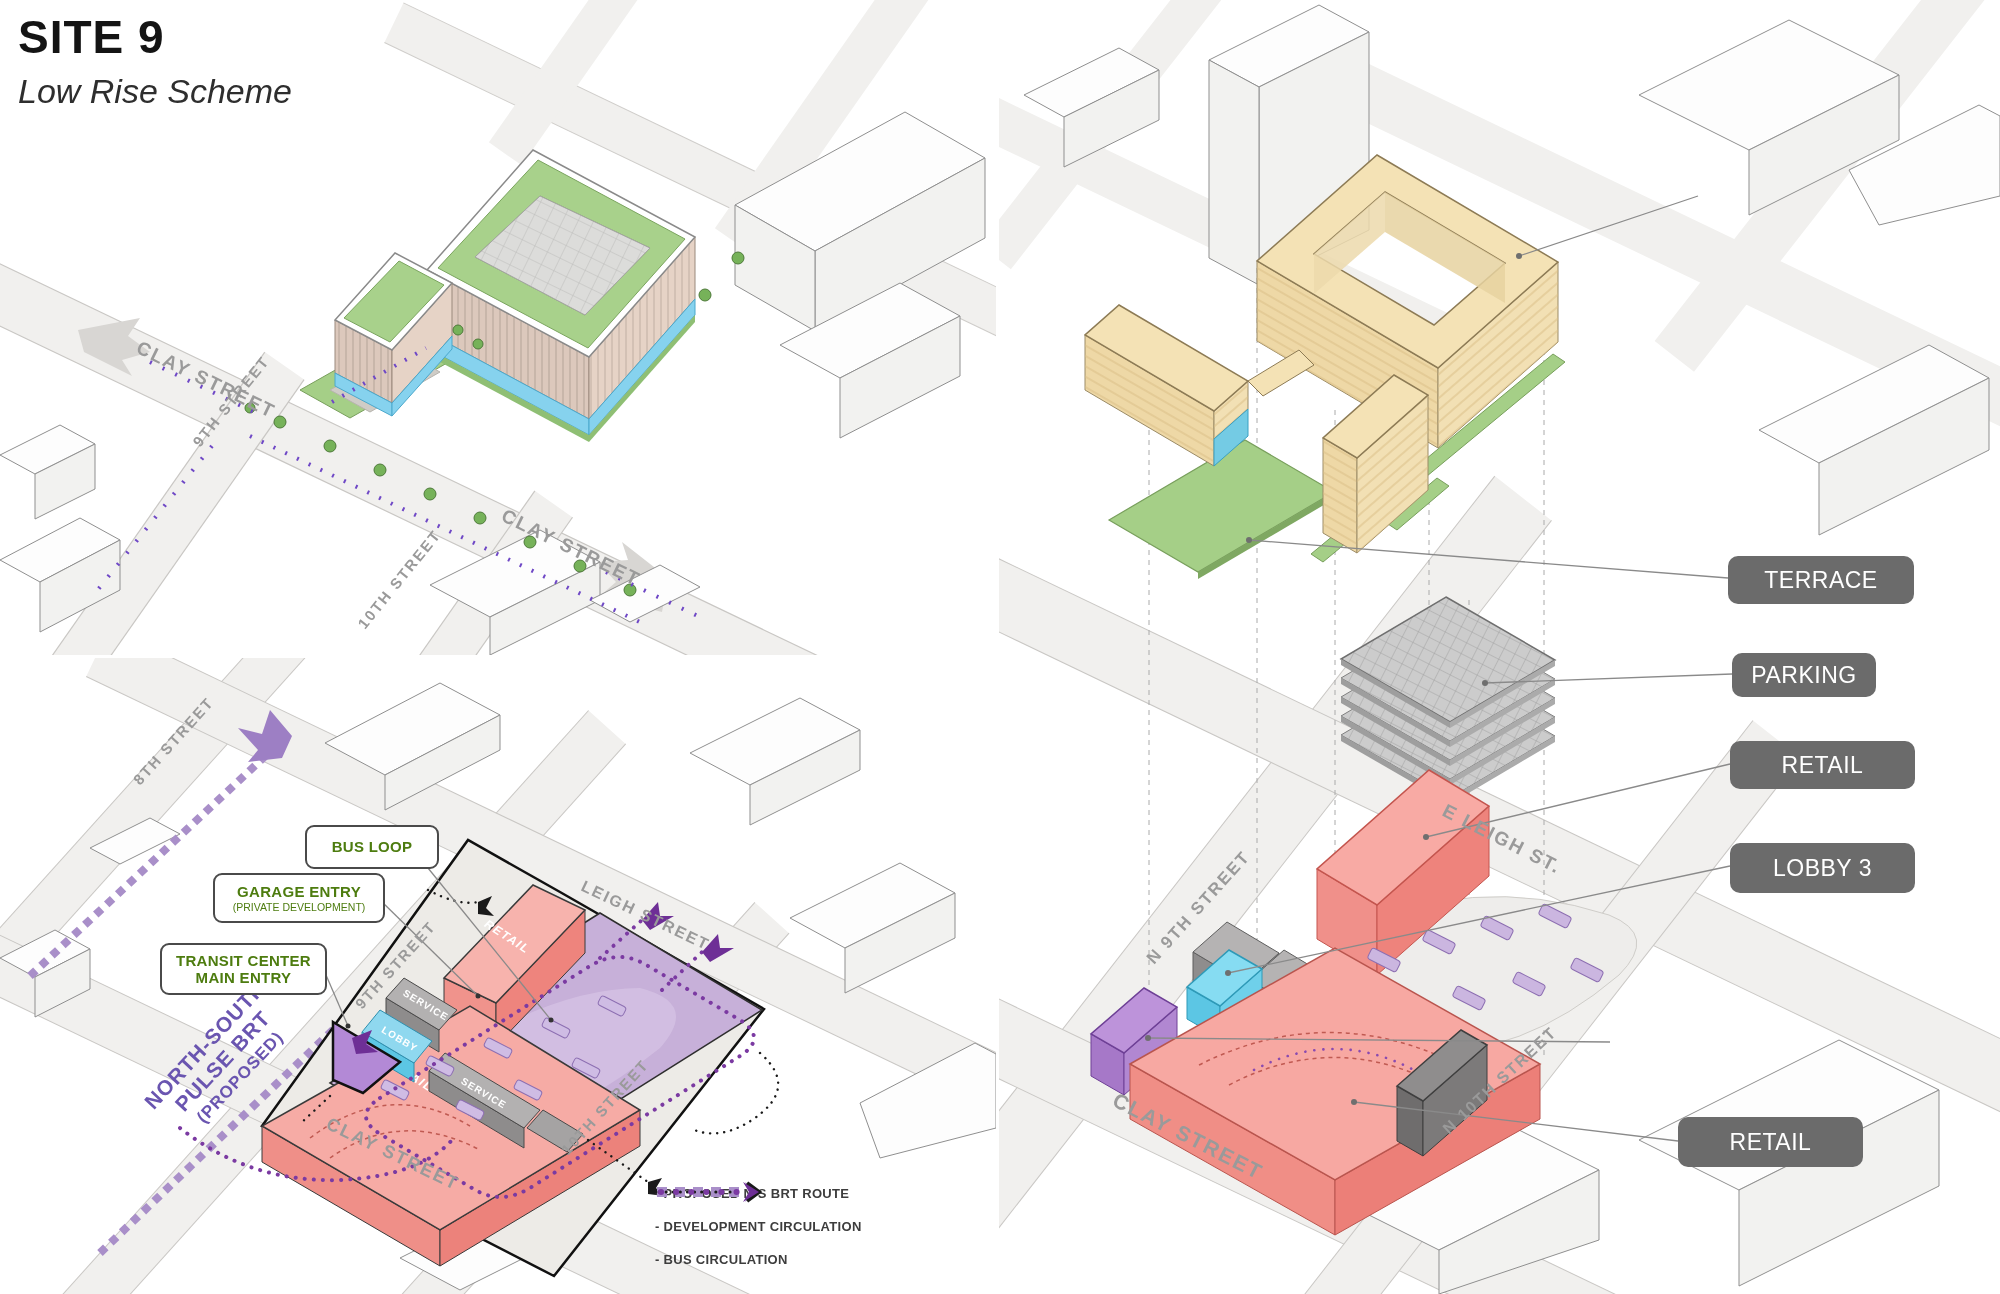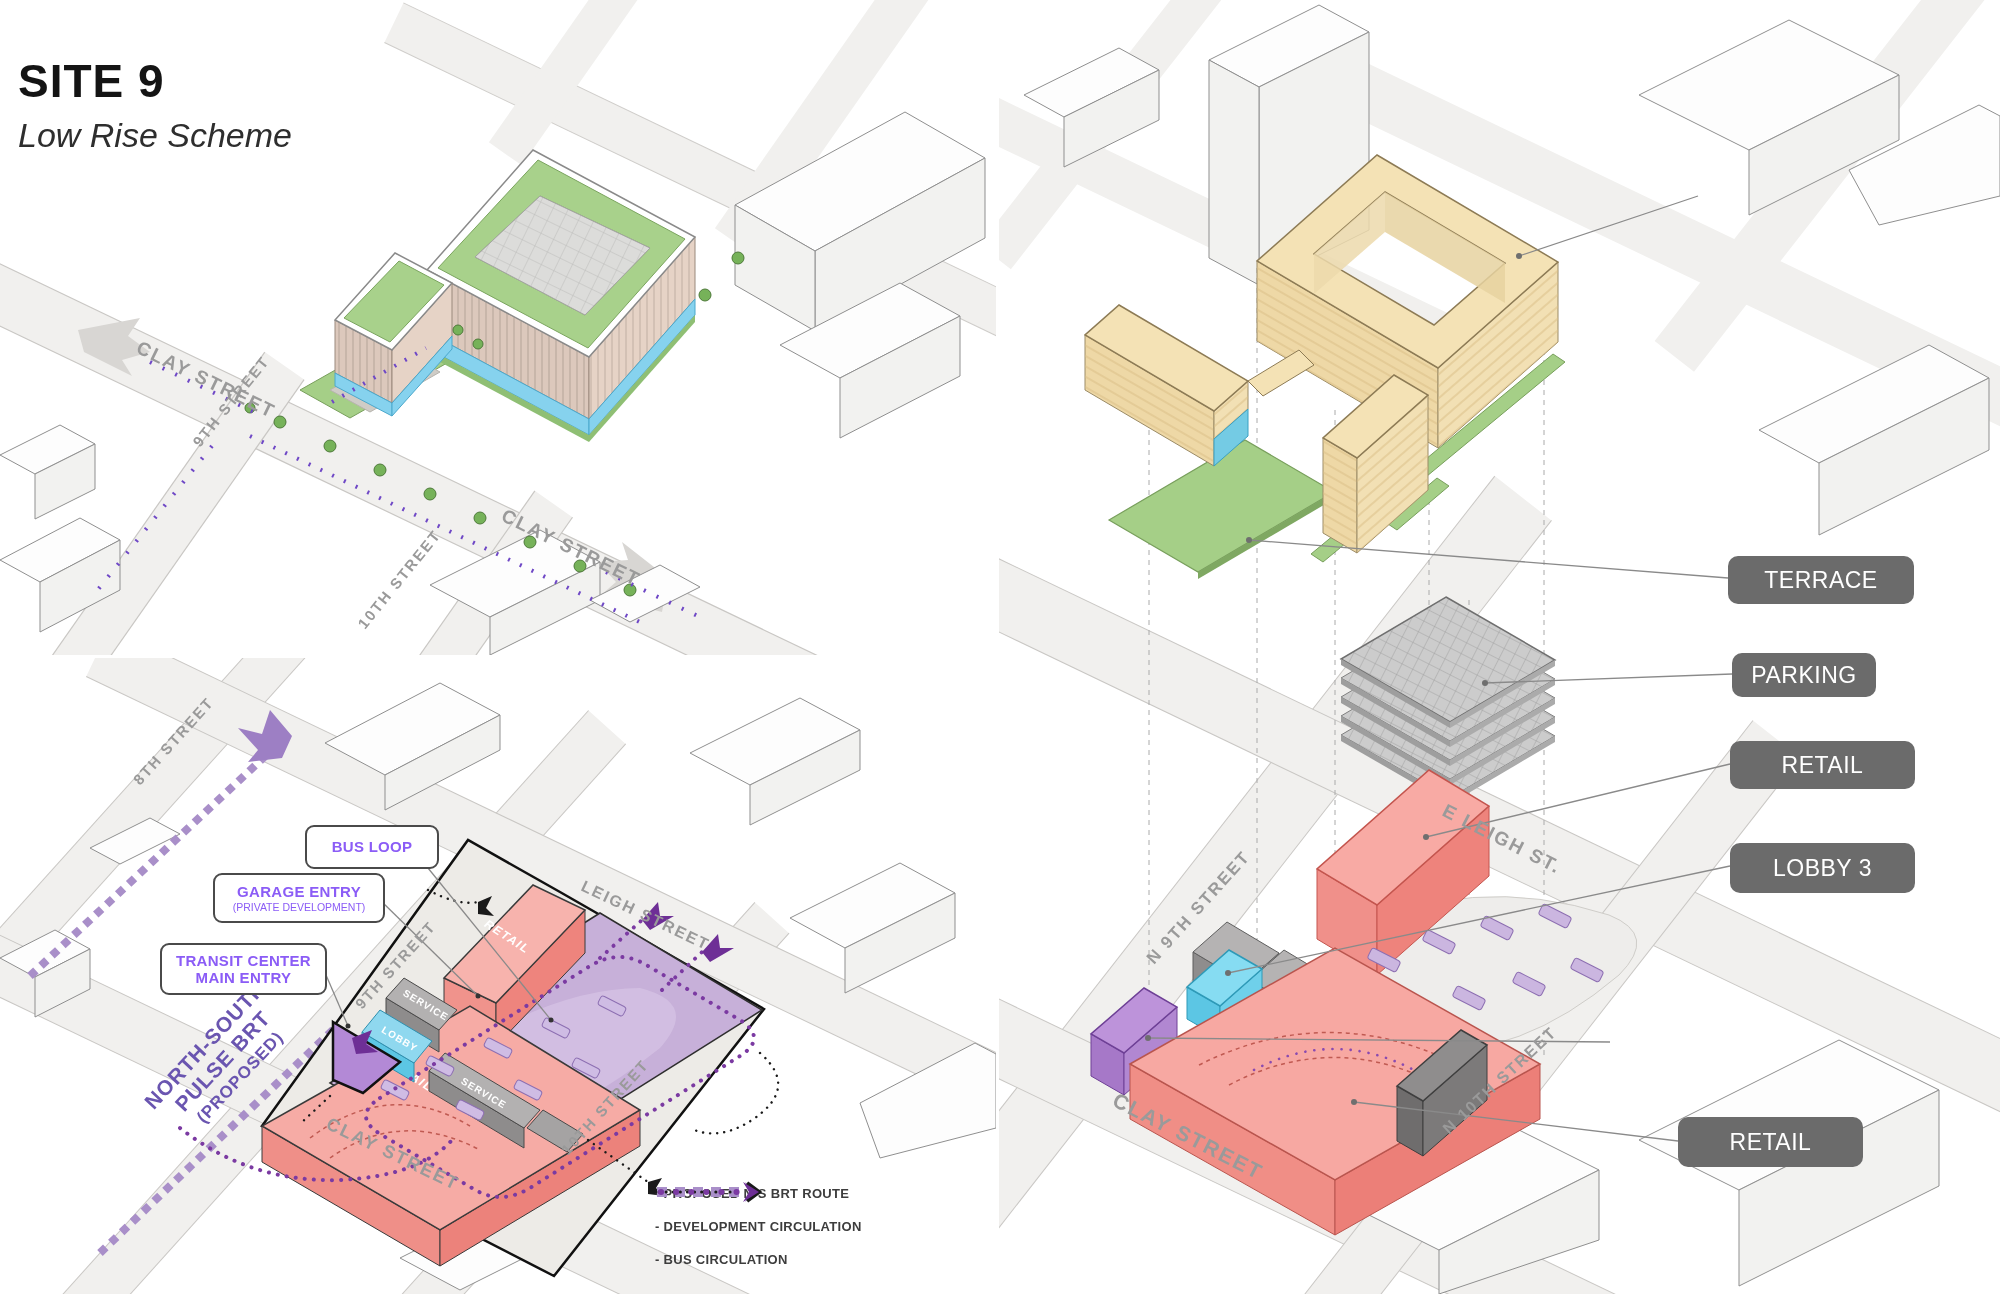--- a/index.html
+++ b/index.html
@@ -5,29 +5,29 @@
   html,body{margin:0;padding:0;background:#ffffff;font-family:"Liberation Sans",sans-serif;}
   #sheet{position:relative;width:2000px;height:1294px;background:#ffffff;overflow:hidden;}
   .panel{position:absolute;}
   #panel-tl{left:0;top:0;width:996px;height:655px;border-right:2px solid #fff;}
   #panel-bl{left:0;top:658px;width:996px;height:636px;}
   #panel-r{left:999px;top:0;width:1001px;height:1294px;}
   .divider-v{position:absolute;left:996px;top:0;width:3px;height:1294px;background:#ffffff;}
   .divider-h{position:absolute;left:0;top:655px;width:996px;height:3px;background:#ffffff;}
 
   #title-block{position:absolute;left:18px;top:14px;z-index:30;}
-  #title-main{font-size:46px;font-weight:800;color:#141414;letter-spacing:1px;line-height:1.0;margin-top:44px;}
+  #title-main{font-size:46px;font-weight:800;color:#141414;letter-spacing:1px;line-height:1.0;}
   #title-sub{font-size:34px;font-style:italic;color:#2e2e2e;margin-top:12px;}
 
   .pill{position:absolute;background:#6b6b6b;color:#ffffff;border-radius:10px;
         display:flex;align-items:center;justify-content:center;
         font-size:23px;letter-spacing:0.5px;z-index:25;}
   .callout{position:absolute;background:#ffffff;border:2px solid #4a4a4a;border-radius:9px;
         display:flex;flex-direction:column;align-items:center;justify-content:center;
-        color:#8b5cf6;font-weight:bold;z-index:25;text-align:center;line-height:1.15;}
+        color:#4d7c0f;font-weight:bold;z-index:25;text-align:center;line-height:1.15;}
   .callout .l1{font-size:15px;letter-spacing:.3px;}
   .callout .l2{font-size:10.5px;font-weight:normal;}
 
   #legend{position:absolute;left:655px;top:1180px;z-index:26;}
   .legend-row{display:flex;align-items:center;height:26px;margin-bottom:7px;}
   .legend-glyph{width:118px;height:24px;margin-right:10px;flex:0 0 auto;}
   .legend-text{font-size:13px;font-weight:bold;color:#3d3d3d;letter-spacing:.3px;white-space:nowrap;}
 
   svg{position:absolute;left:0;top:0;}
   svg text{font-family:"Liberation Sans",sans-serif;}

